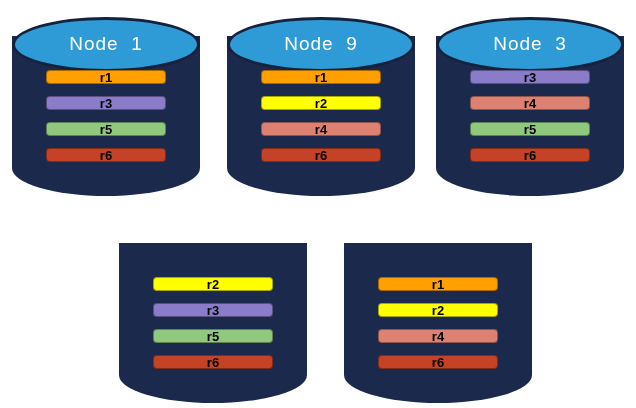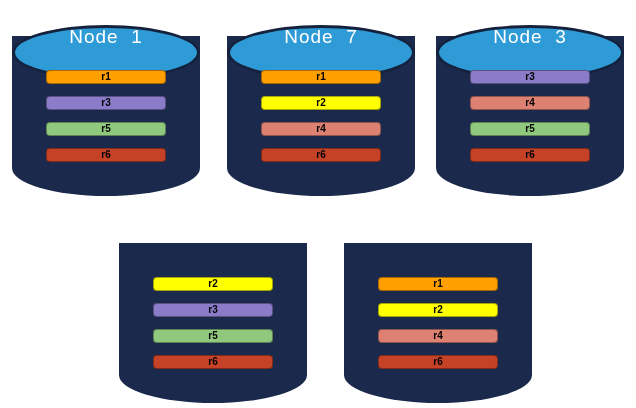--- a/index.html
+++ b/index.html
@@ -31,25 +31,25 @@
   .pos-5{left:344px;top:216px;}
 
   .cyl-body{
     position:absolute;
     left:0;right:0;top:27px;bottom:0;
     background:var(--navy);
     border-radius:0 0 94px 94px / 0 0 28px 28px;
   }
   .cyl-top{
     position:absolute;
-    left:0;right:0;top:16px;height:55px;
+    left:0;right:0;top:8px;height:55px;
     background:var(--blue);
     border:3px solid var(--navy-dark);
     border-radius:50%;
-    display:flex;align-items:flex-start;justify-content:center;
+    display:flex;align-items:center;justify-content:center;
   }
   .node-title{
     color:var(--title);
     font-size:19px;
     letter-spacing:1px;
     white-space:pre;
     margin-top:-2px;
   }
 
   .bars{
@@ -60,21 +60,21 @@
     display:flex;flex-direction:column;gap:12px;
   }
   .bar{
     height:14px;
     border-radius:4px;
     border:1px solid rgba(0,0,0,0.35);
     display:flex;align-items:center;justify-content:center;
   }
   .bar span{
     font-weight:bold;
-    font-size:10px;
+    font-size:13px;
     line-height:1;
     color:var(--bartext);
   }
 </style>
 </head>
 <body>
 
 <div class="canvas">
 
 <div class="node pos-1">
@@ -93,21 +93,21 @@
           <span>r5</span>
         </div>
         <div class="bar" style="background: rgb(198, 66, 39);">
           <span>r6</span>
         </div>
       </div>
     </div>
     <div class="node pos-2">
       <div class="cyl-body"></div>
       <div class="cyl-top">
-        <span class="node-title">Node  7</span>
+        <span class="node-title">Node  9</span>
       </div>
       <div class="bars">
         <div class="bar" style="background: rgb(255, 159, 0);">
           <span>r1</span>
         </div>
         <div class="bar" style="background: rgb(255, 255, 0);">
           <span>r2</span>
         </div>
         <div class="bar" style="background: rgb(221, 129, 114);">
           <span>r4</span>

